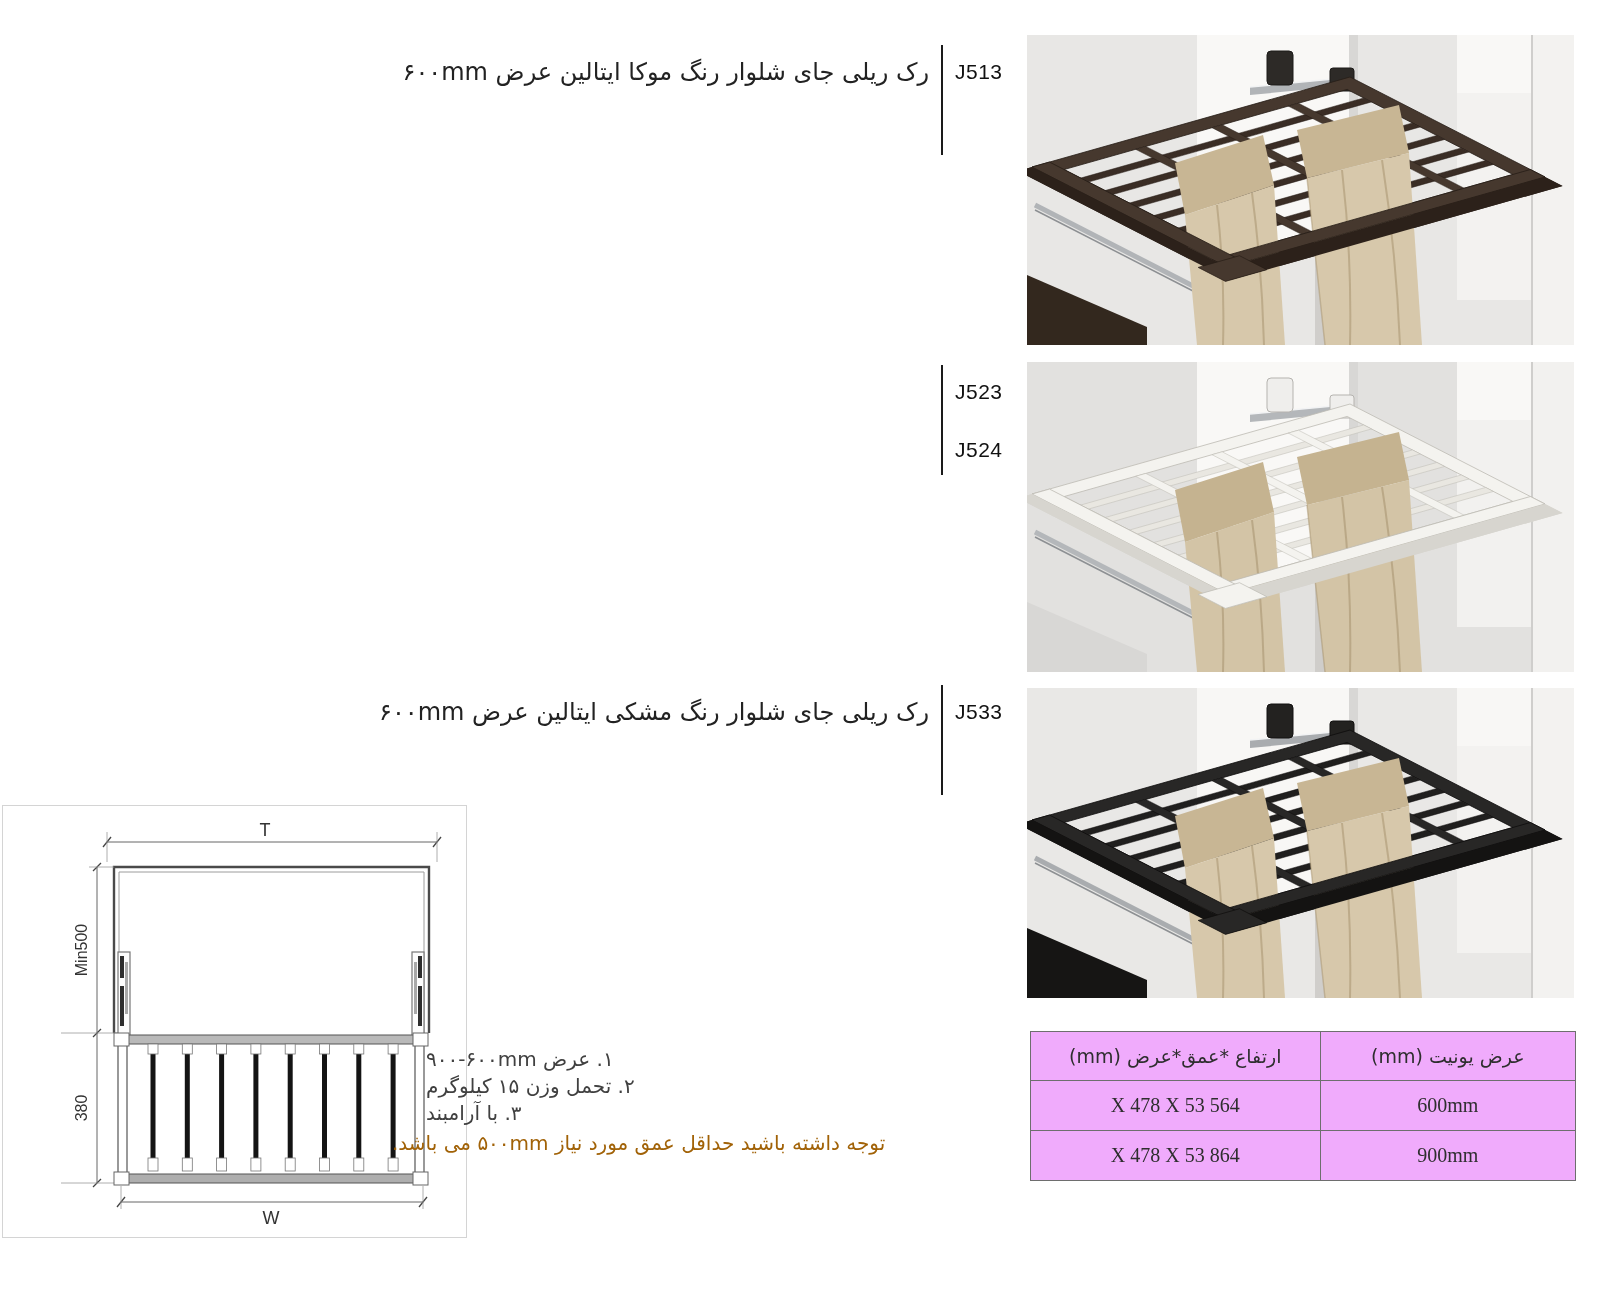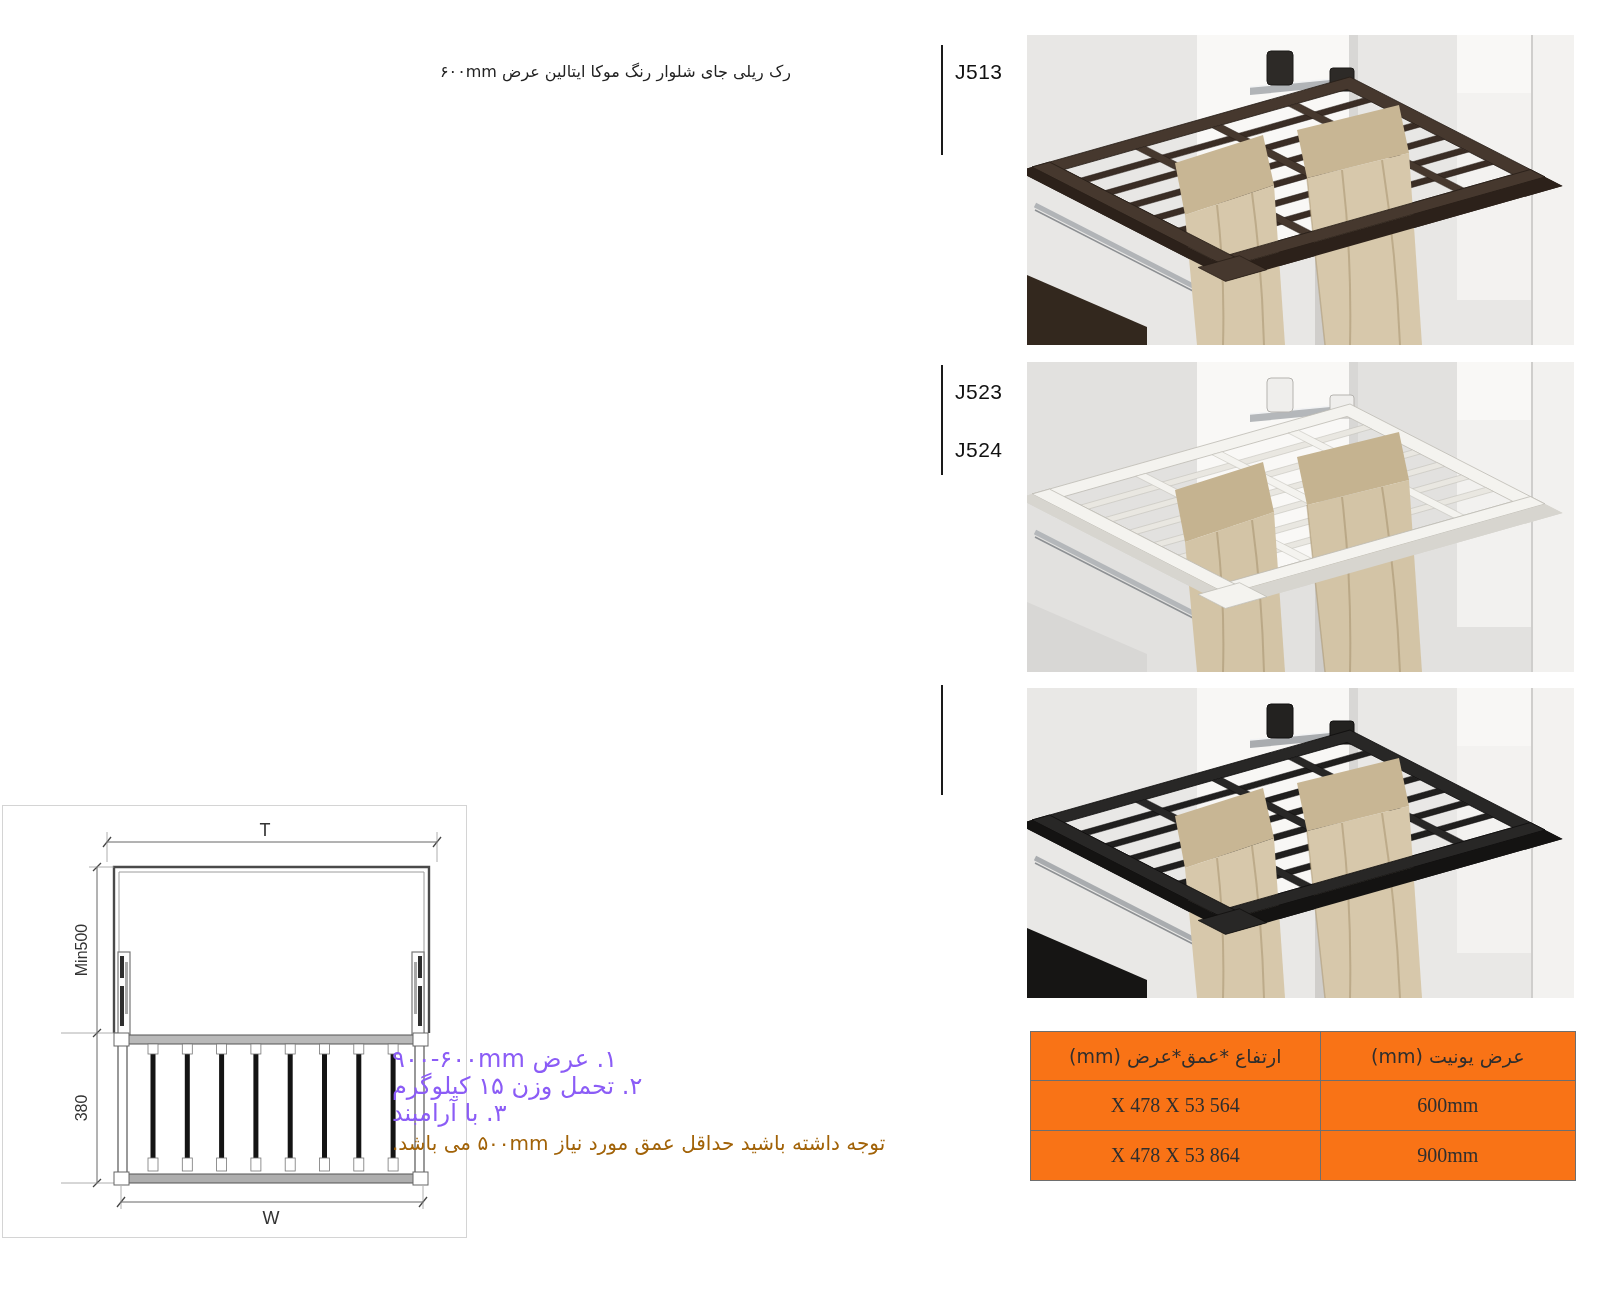--- a/index.html
+++ b/index.html
@@ -6,49 +6,49 @@
   body{
     width:1600px;height:1290px;position:relative;overflow:hidden;
     font-family:"DejaVu Sans","Liberation Sans",sans-serif;color:#222;
   }
   
   .prod-block{position:absolute;left:440px;width:553px;height:112px;}
   .prod-block .vline{position:absolute;left:501px;top:0;width:2px;height:110px;background:#1a1a1a;}
   .prod-row{position:absolute;left:0;width:553px;height:34px;}
   .prod-row .desc{
     position:absolute;right:64px;left:0;top:0;direction:rtl;text-align:left;
-    font-size:16px;line-height:34px;color:#222;white-space:nowrap;
+    font-size:24px;line-height:34px;color:#222;white-space:nowrap;
   }
   .prod-row .code{
     position:absolute;left:515px;top:0;font-size:21px;line-height:34px;
     font-weight:normal;color:#111;letter-spacing:0.5px;
     font-family:"Liberation Sans","DejaVu Sans",sans-serif;
   }
   
   .photo{position:absolute;left:1027px;width:547px;height:310px;overflow:hidden;}
   .photo svg{display:block;}
   
   .diagram-box{
     position:absolute;left:2px;top:805px;width:463px;height:431px;
     border:1px solid #d4d4d4;background:#fff;
   }
   .diagram-box svg{display:block;}
   .dim-label{font-family:"Liberation Sans","DejaVu Sans",sans-serif;fill:#333;}
   
   .notes{position:absolute;right:608px;top:1046px;width:600px;direction:rtl;text-align:left;}
-  .note-line{font-size:24px;line-height:27px;color:#8b5cf6;white-space:nowrap;}
+  .note-line{font-size:20px;line-height:27px;color:#404040;white-space:nowrap;margin-left:34px;}
   .warning{margin-top:3px;font-size:20px;line-height:26px;color:#a16207;white-space:nowrap;}
   
   .spec-table{
     position:absolute;left:1030px;top:1031px;width:546px;direction:rtl;
     border-collapse:collapse;table-layout:fixed;
   }
   .spec-table td,.spec-table th{
     border:1px solid #6e6e6e;text-align:center;vertical-align:middle;
-    font-weight:normal;color:#2e2e2e;background:#f97316;
+    font-weight:normal;color:#2e2e2e;background:#f0abfc;
   }
   .spec-table th{height:46px;font-size:19px;}
   .spec-table td{height:47px;font-size:20px;font-family:Liberation Serif, serif;}
   .spec-table .col-w{width:255px;}
   .spec-table .col-d{width:289px;}
 </style>
 </head>
 <body>
 
 <div class="prod-block" style="top:45px">
@@ -64,20 +64,24 @@
   <div class="prod-row" style="top:10px">
     <span class="code">J523</span>
   </div>
   <div class="prod-row" style="top:68px">
     <span class="code">J524</span>
   </div>
 </div>
 
 <div class="prod-block" style="top:685px">
   <div class="vline"></div>
+  <div class="prod-row" style="top:10px">
+    <span class="desc">رک ریلی جای شلوار رنگ مشکی ایتالین عرض ۶۰۰mm</span>
+    <span class="code">J533</span>
+  </div>
 </div>
 
 <div class="photo" style="top:35px">
     <svg width="547" height="310" viewBox="0 0 547 310">
     <rect x="0" y="0" width="547" height="310" fill="#e8e7e5"></rect>
     <rect x="170" y="0" width="160" height="215" fill="#f9f8f6"></rect>
     <rect x="322" y="0" width="9" height="215" fill="#d8d7d5"></rect>
     <rect x="430" y="0" width="75" height="265" fill="#f3f2f0"></rect>
     <rect x="430" y="0" width="117" height="58" fill="#f9f8f6"></rect>
     <rect x="505" y="0" width="42" height="310" fill="#f3f2f0"></rect>

